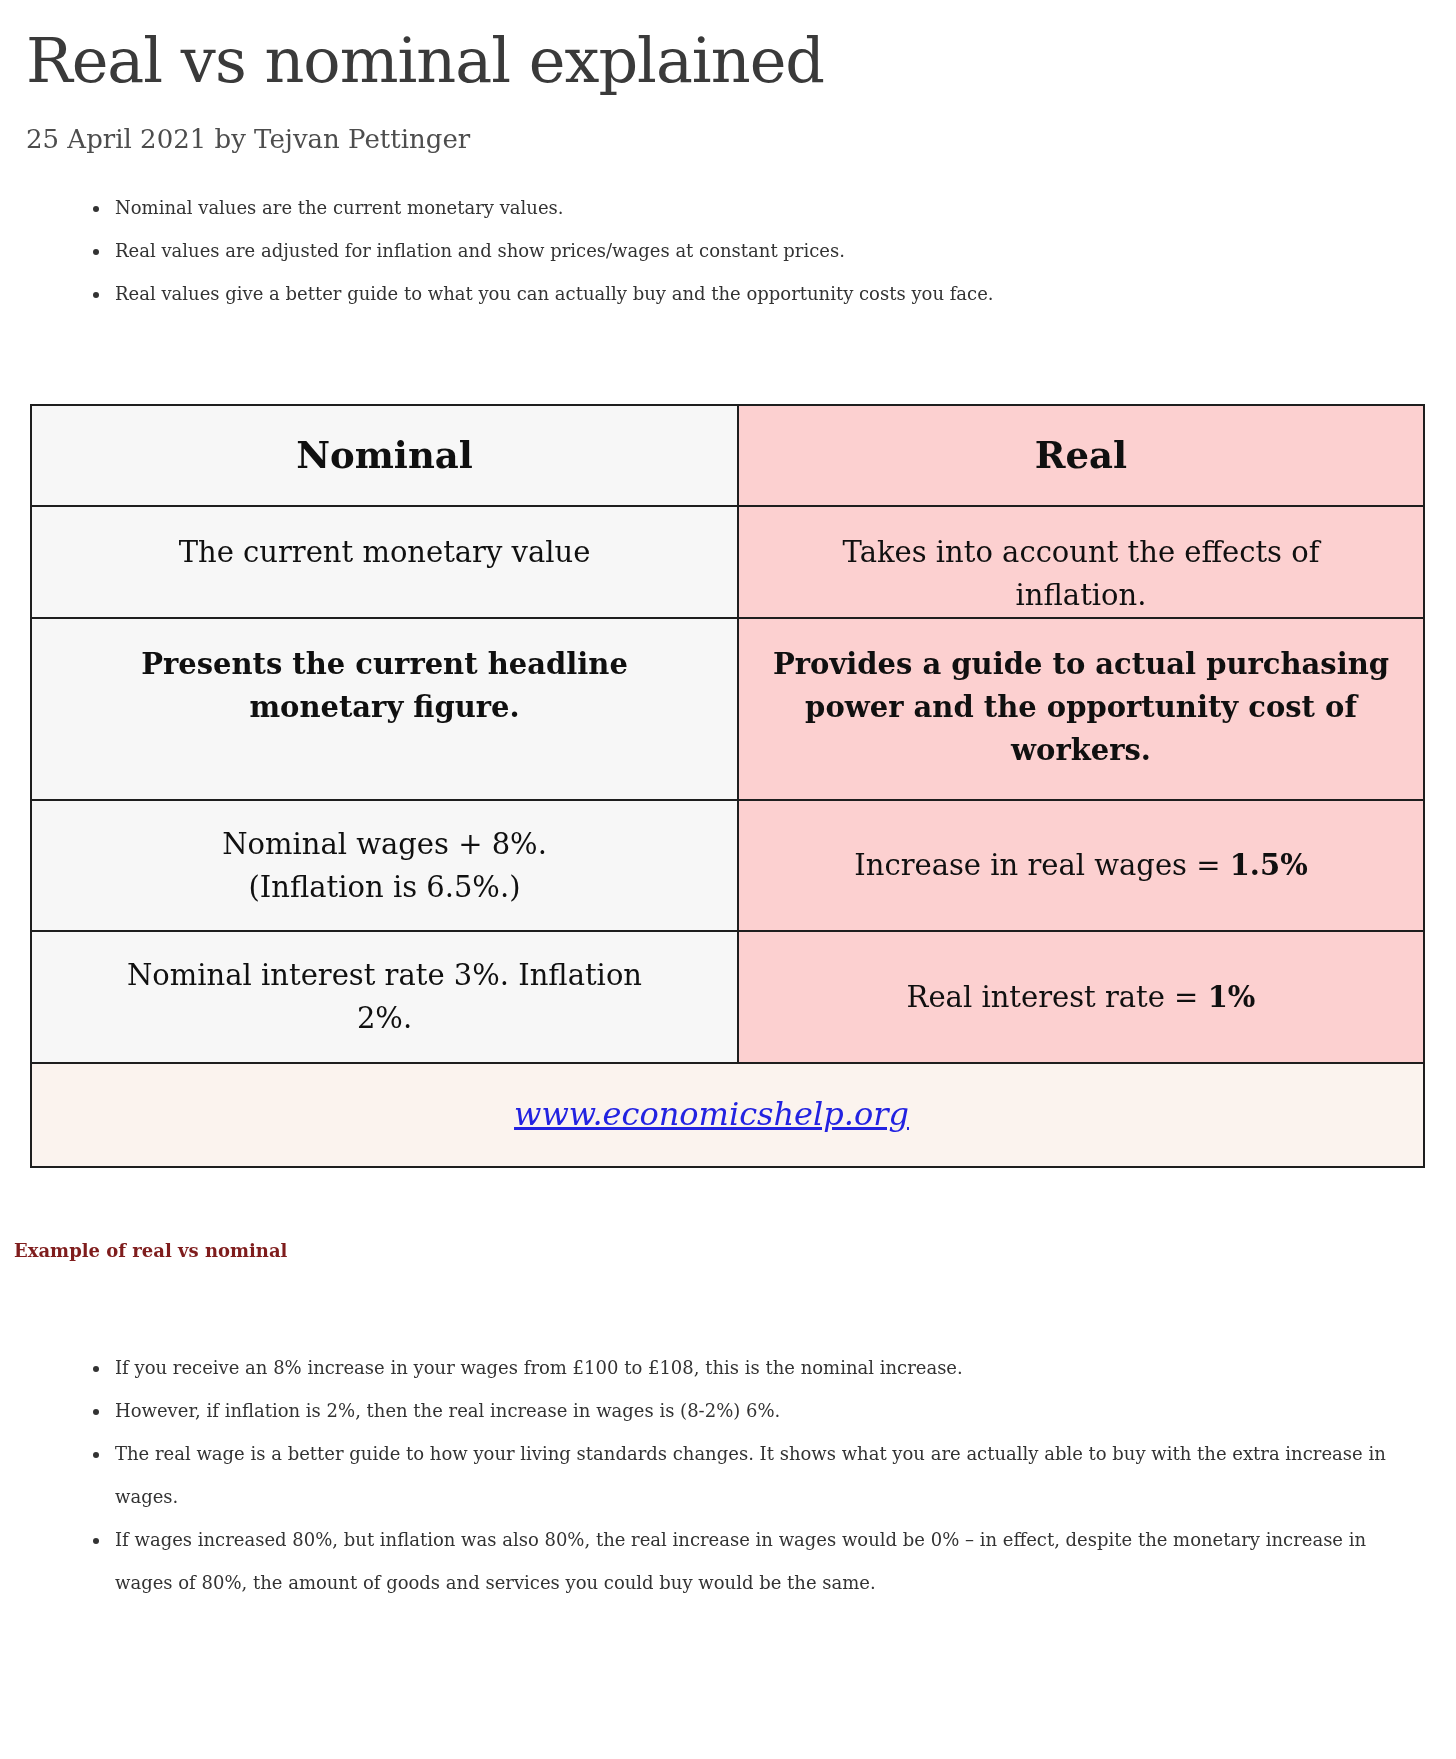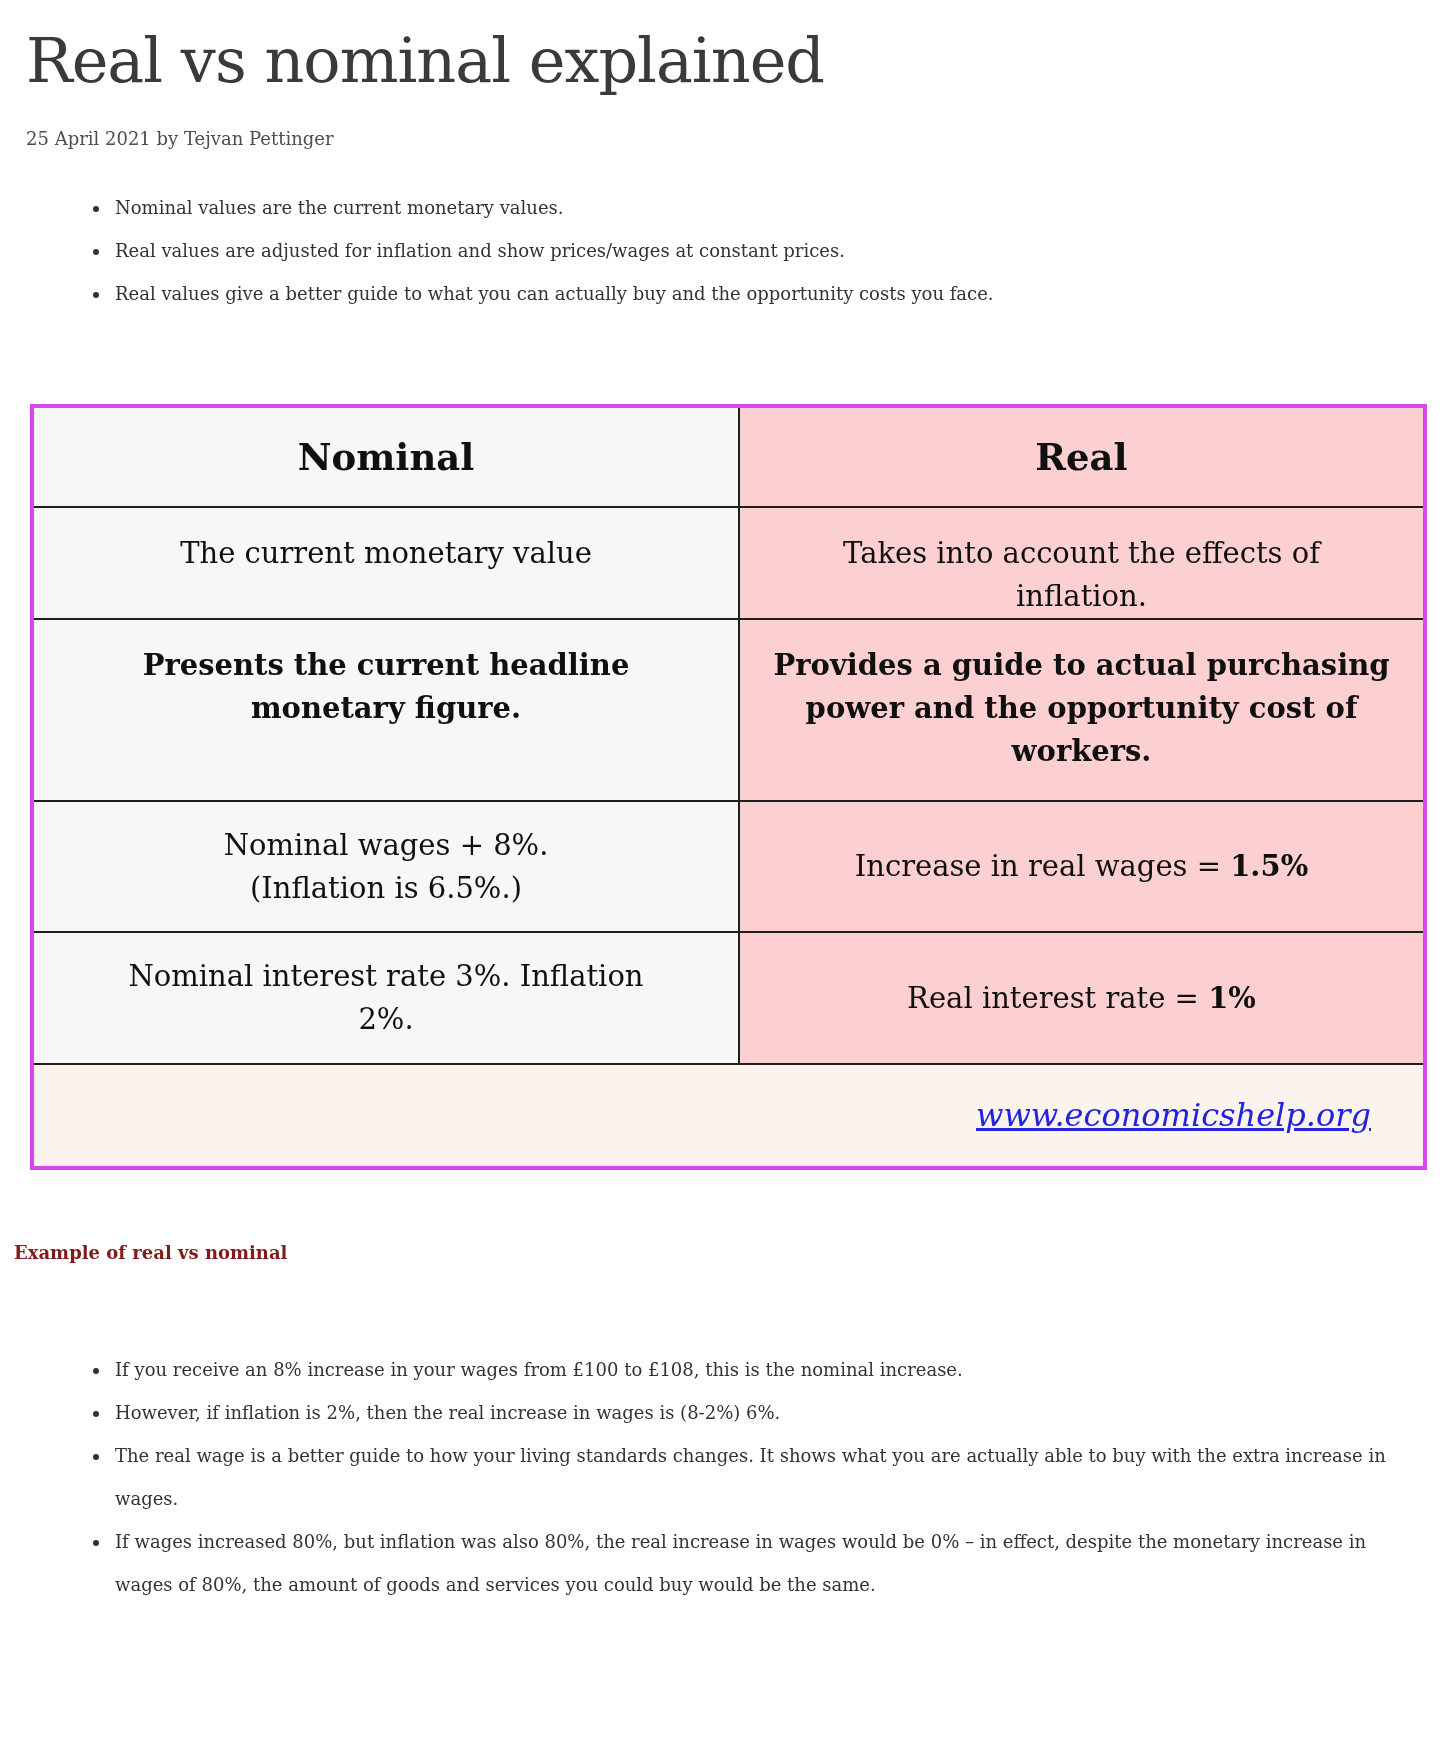--- a/index.html
+++ b/index.html
@@ -5,51 +5,51 @@
   html,body{margin:0;padding:0;}
   body{
     width:1456px;height:1759px;background:#ffffff;overflow:hidden;
     font-family:"DejaVu Serif","Liberation Serif",serif;color:#333333;
   }
   main{position:relative;width:1456px;}
   h1{
     margin:26px 0 0 26px;font-size:62px;line-height:70px;font-weight:400;
     color:#3a3a3a;letter-spacing:-1px;
   }
-  .byline{margin:30px 0 0 26px;font-size:18px;line-height:26px;color:#4d4d4d;}
+  .byline{margin:30px 0 0 26px;font-size:26px;line-height:26px;color:#4d4d4d;}
   ul.bullets{
     margin:34px 118px 0 26px;padding:0 0 0 85px;
     font-size:18px;line-height:43px;color:#333333;
   }
   ul.bullets li{padding-left:4px;}
   ul.bullets li::marker{font-size:18px;color:#333333;}
   table.cmp{
     margin:89px 0 0 30px;width:1393px;border-collapse:collapse;table-layout:fixed;
-    border:4px solid #d946ef;color:#101010;
+    border:2px solid #d946ef;color:#101010;
   }
   col.c-nom{width:707px;}
   col.c-real{width:686px;}
   .cmp th,.cmp td{
     border:2px solid #1e1e1e;text-align:center;padding:0 20px;
     font-size:29px;line-height:43px;
   }
   .cmp th{font-size:37px;font-weight:700;vertical-align:middle;}
   .cmp .nom{background:#f7f7f7;}
   .cmp .real{background:#fcd0d0;}
   tr.hdr{height:101px;}
   tr.r1{height:111px;}
   tr.r2{height:182px;font-weight:bold;}
   tr.r3{height:131px;padding-left:7px;}
   tr.r4{height:132px;}
   tr.r1 td,tr.r2 td{vertical-align:top;padding-top:24px;}
   tr.r3 td,tr.r4 td{vertical-align:middle;}
   .ln{display:block;}
   tr.ftr{height:104px;}
   td.footer-cell{
-    background:#fbf3ee;text-align:right;vertical-align:middle;padding:0 52px 0 20px;
+    background:#fbf3ee;text-align:center;vertical-align:middle;padding:0 52px 0 20px;
   }
   .site-link{
     font-size:32px;font-style:italic;color:#2222e1;text-decoration:underline;
     cursor:pointer;
   }
   h2{
     margin:66px 0 0 14px;font-size:18px;line-height:34px;font-weight:700;color:#7f1d1d;
   }
   ul.bullets.example{margin-top:78px;margin-right:58px;}
   strong{font-weight:700;}

